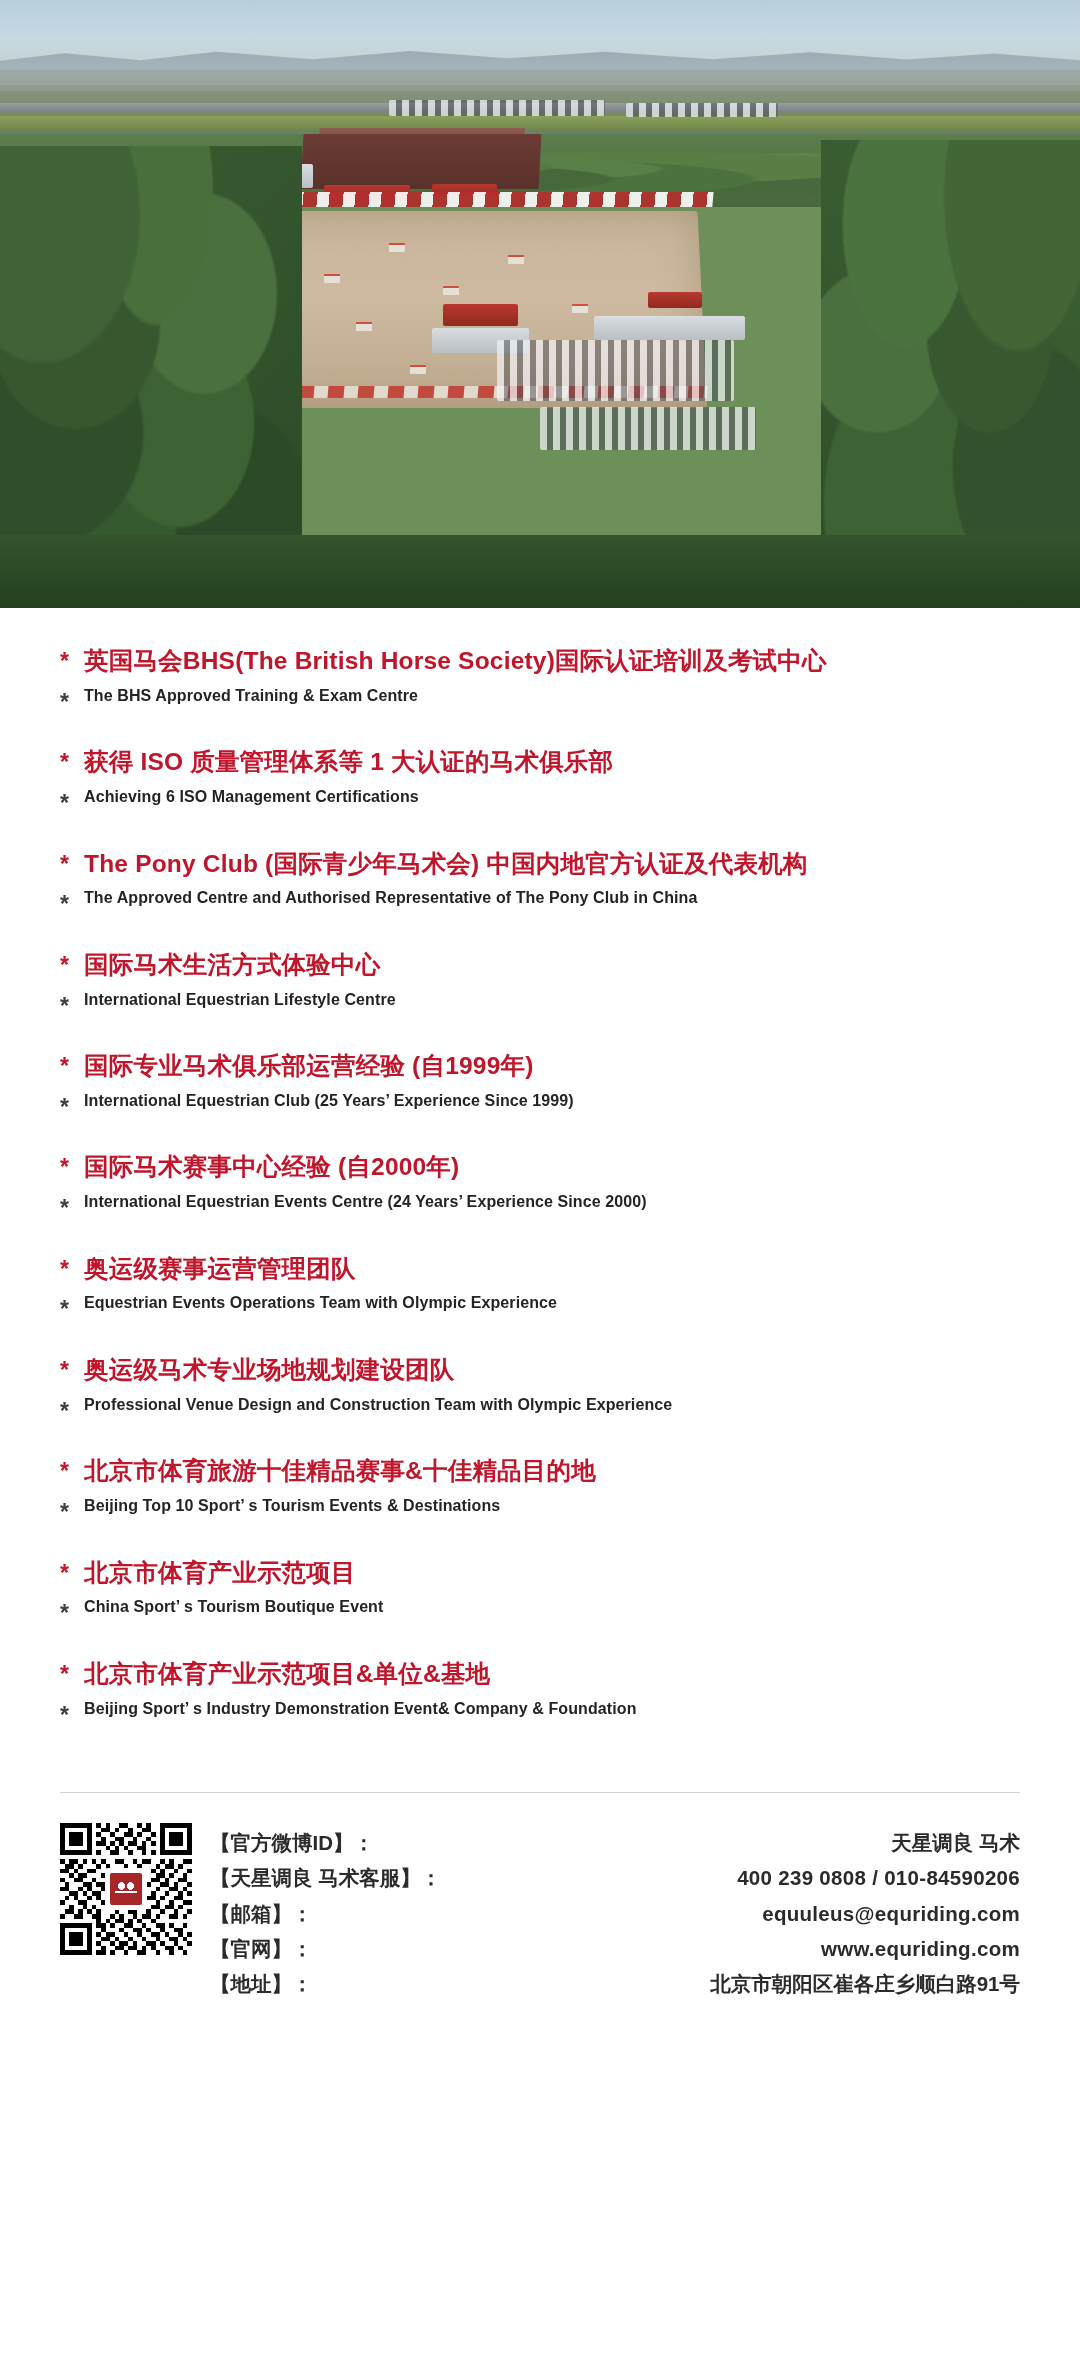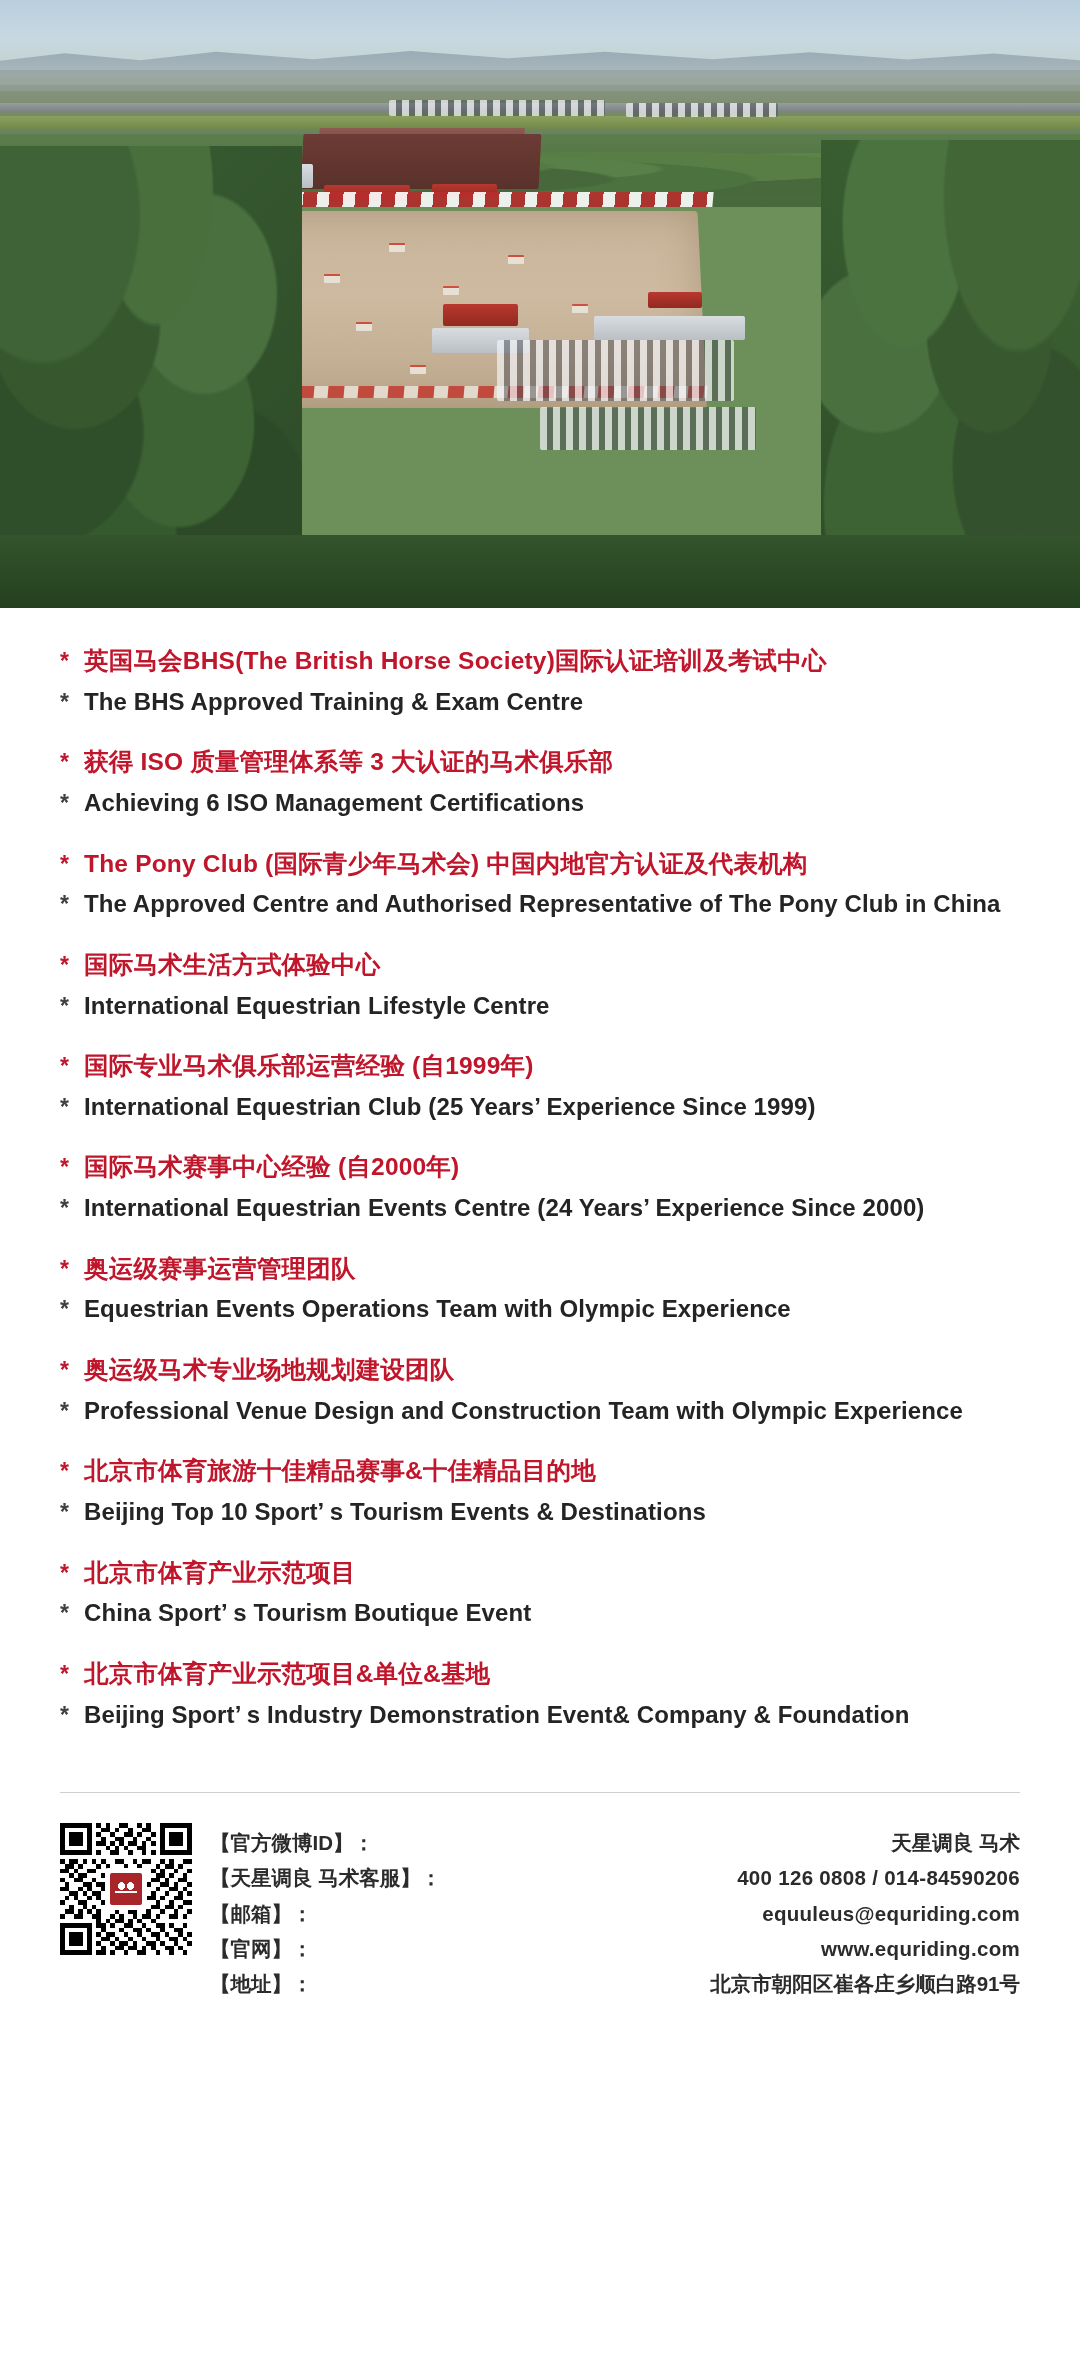--- a/index.html
+++ b/index.html
@@ -187,21 +187,21 @@
   .line.cn .star { color: #c0152a; }
   .line.en .star { color: #3f3f3f; }
   .line.cn .txt {
     color: #c0152a;
     font-size: 24.5px;
     font-weight: 700;
     letter-spacing: .2px;
   }
   .line.en .txt {
     color: #242424;
-    font-size: 24px;
+    font-size: 16px;
     font-weight: 700;
     letter-spacing: .1px;
   }
   .line .txt { flex: 1 1 auto; }
   .line.en { margin-top: 6px; }
 
   
   .divider {
     margin: 34px 60px 0 60px;
     height: 1px;
@@ -344,21 +344,21 @@
       </div>
       <div class="line en">
         <span class="star">*</span>
         <span class="txt"> The BHS Approved Training &amp; Exam Centre</span>
       </div>
     </div>
 
     <div class="feature">
       <div class="line cn">
         <span class="star">*</span>
-        <span class="txt">获得 ISO 质量管理体系等 3 大认证的马术俱乐部</span>
+        <span class="txt">获得 ISO 质量管理体系等 1 大认证的马术俱乐部</span>
       </div>
       <div class="line en">
         <span class="star">*</span>
         <span class="txt"> Achieving 6 ISO Management Certifications</span>
       </div>
     </div>
 
     <div class="feature">
       <div class="line cn">
         <span class="star">*</span>
@@ -703,21 +703,21 @@
       </div>
     </div>
 
     <div class="contact">
       <div class="contact-row">
         <span class="label">【官方微博ID】：</span>
         <span class="value">天星调良 马术</span>
       </div>
       <div class="contact-row mono">
         <span class="label">【天星调良 马术客服】：</span>
-        <span class="value">400 126 0808 / 014-84590206</span>
+        <span class="value">400 239 0808 / 010-84590206</span>
       </div>
       <div class="contact-row mono">
         <span class="label">【邮箱】：</span>
         <span class="value">equuleus@equriding.com</span>
       </div>
       <div class="contact-row mono">
         <span class="label">【官网】：</span>
         <span class="value">www.equriding.com</span>
       </div>
       <div class="contact-row">

